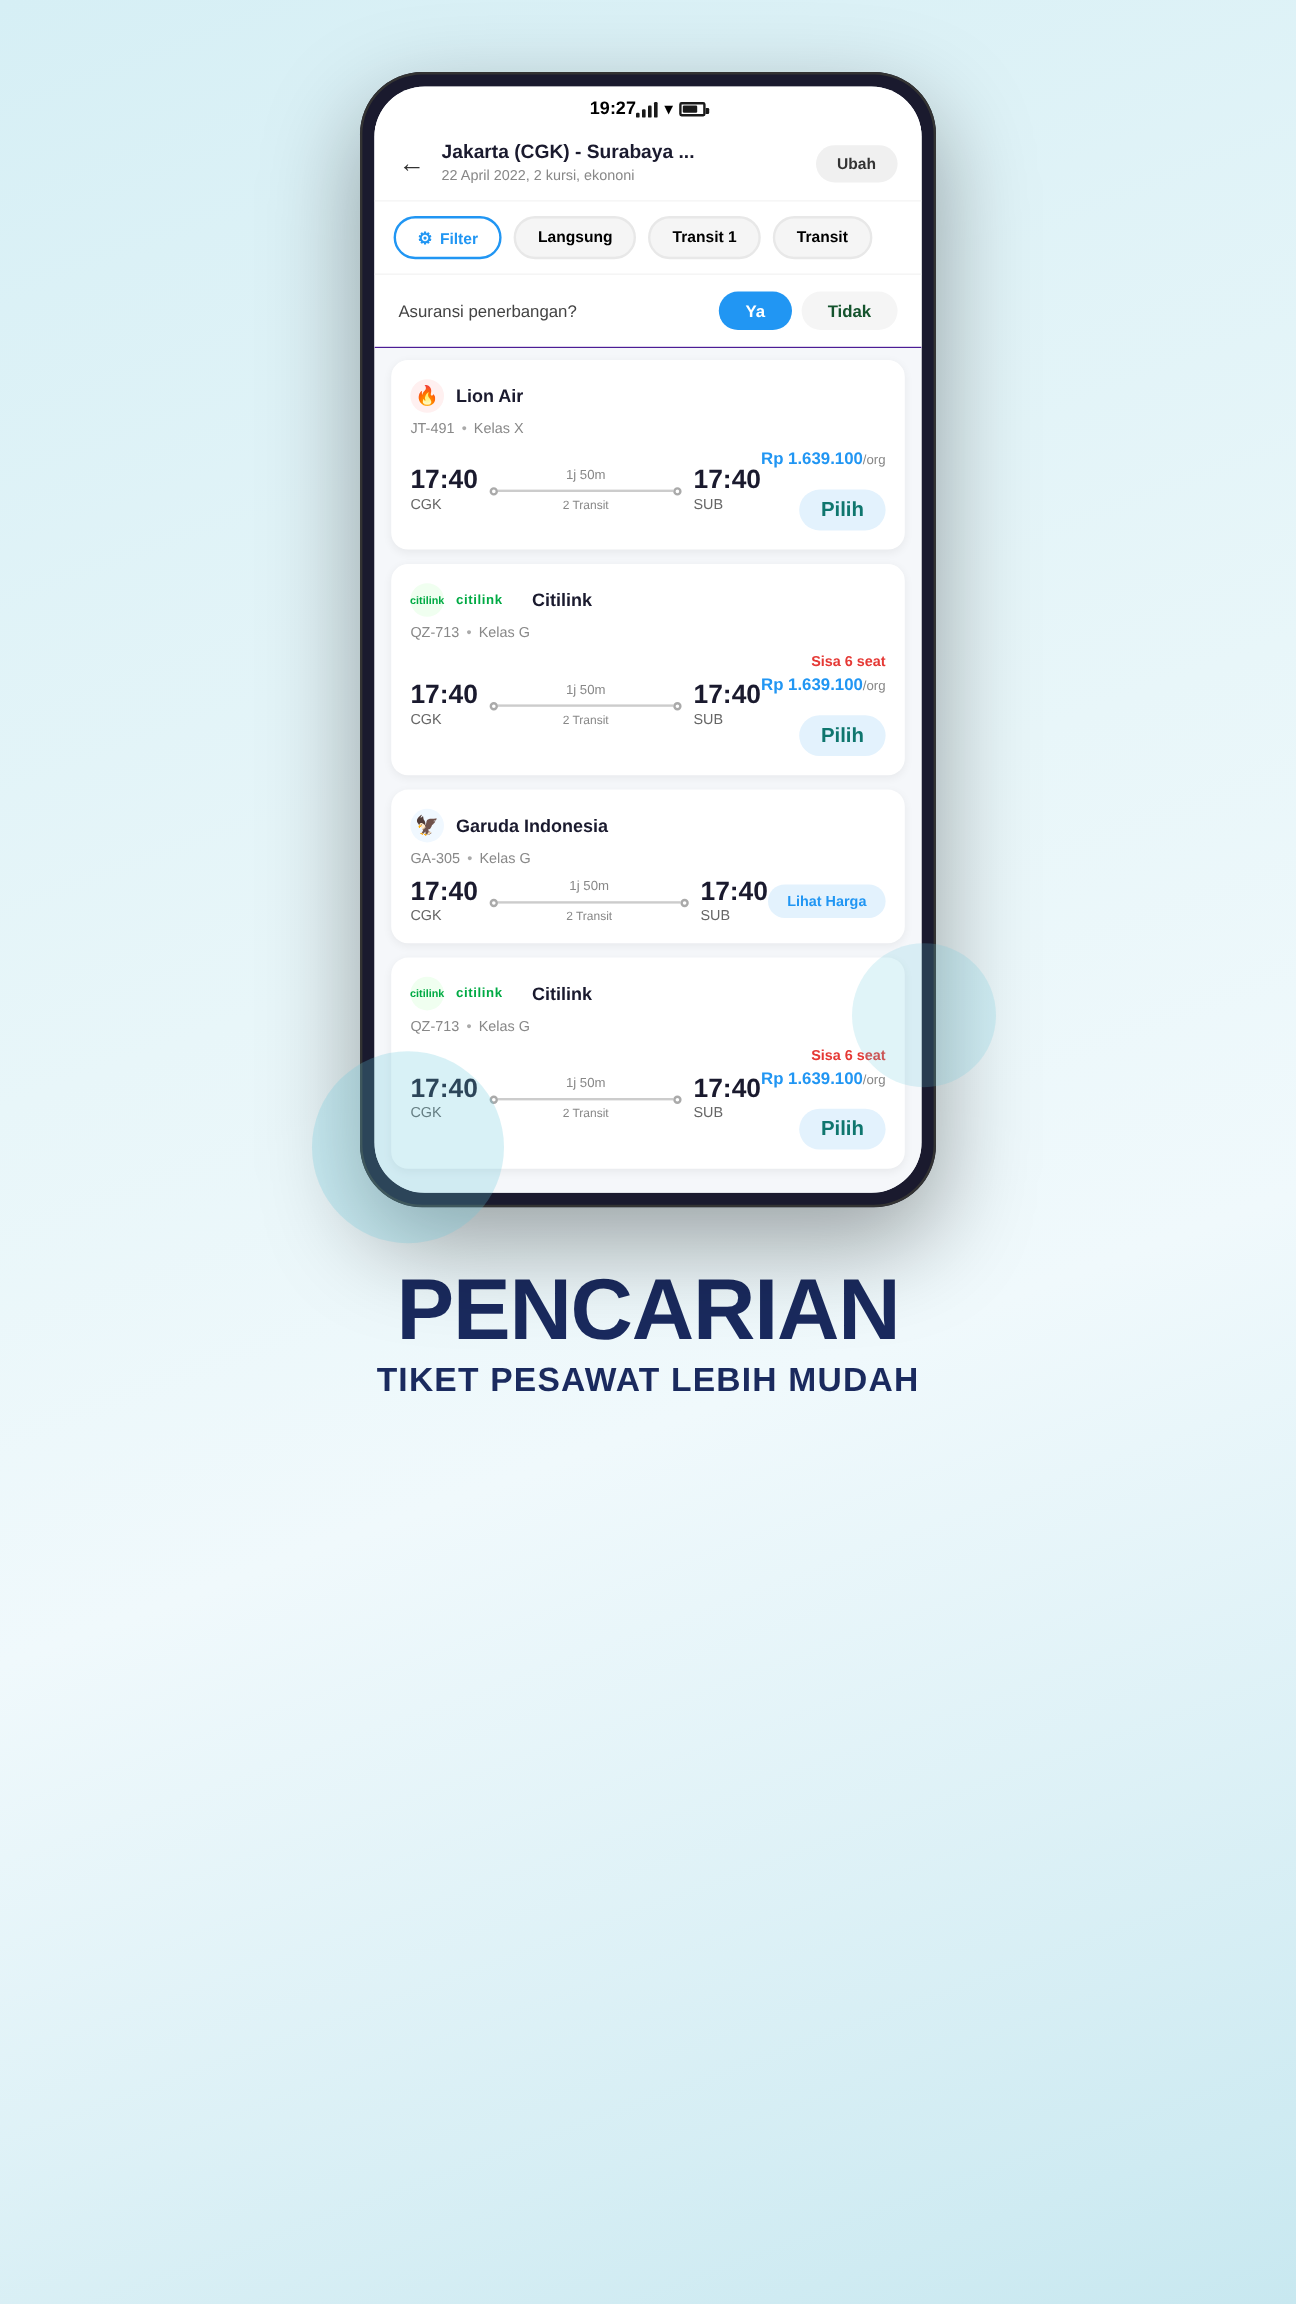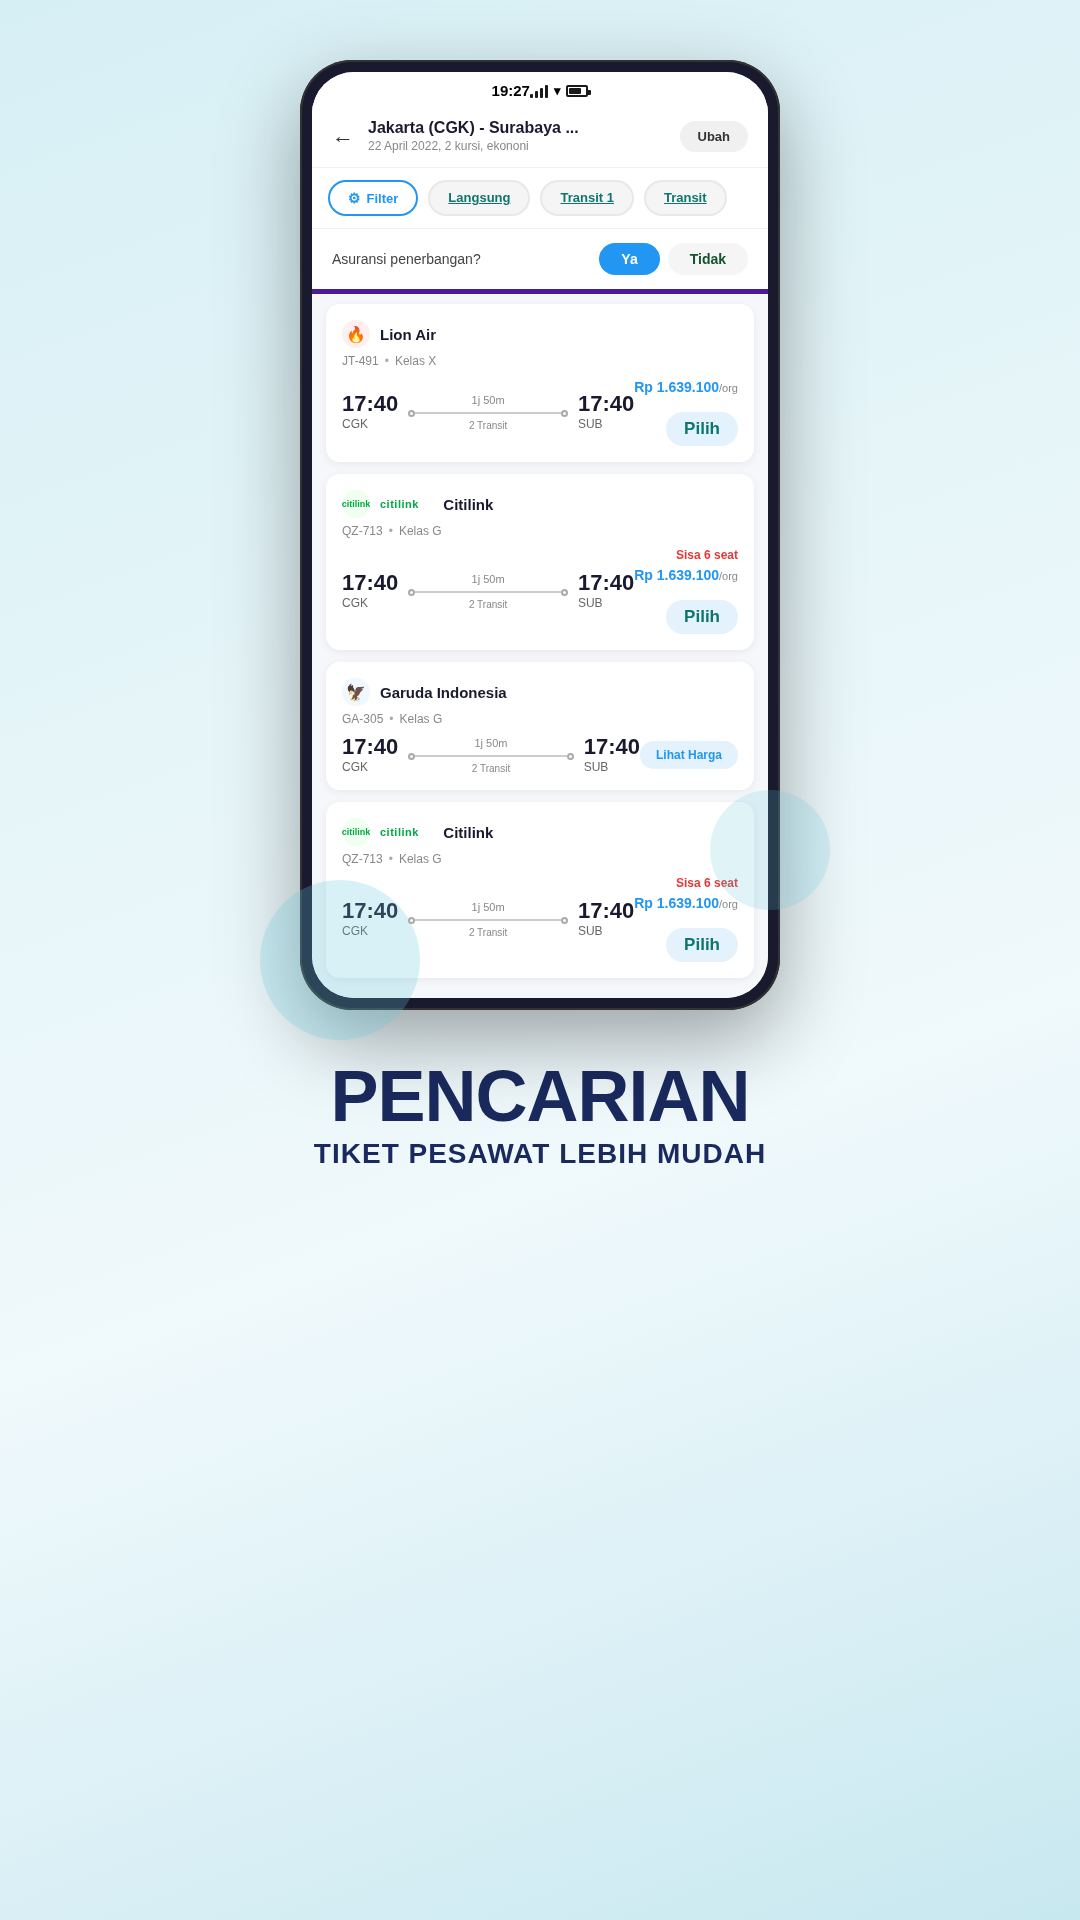--- a/index.html
+++ b/index.html
@@ -129,35 +129,34 @@
       border: 2px solid transparent;
     }
     .filter-tab.active {
       background: white;
       color: #2196f3;
       border-color: #2196f3;
       display: flex; align-items: center; gap: 6px;
     }
     .filter-tab.inactive {
       background: #f5f5f5;
-      color: #0f766e;
+      color: #000000;
       border-color: #e8e8e8;
-      text-decoration: underline;
     }
     .filter-icon { font-size: 14px; }
 
     
     .insurance-bar {
       background: white;
       padding: 14px 20px;
       display: flex;
       align-items: center;
       justify-content: space-between;
       margin-bottom: 10px;
-      border-bottom: 5px solid #4c1d95;
+      border-bottom: 1px solid #4c1d95;
     }
     .insurance-label { font-size: 14px; color: #444; }
     .insurance-btns { display: flex; gap: 8px; }
     .ins-btn {
       padding: 8px 22px;
       border-radius: 20px;
       font-size: 14px;
       font-weight: 600;
       cursor: pointer;
       border: none;

